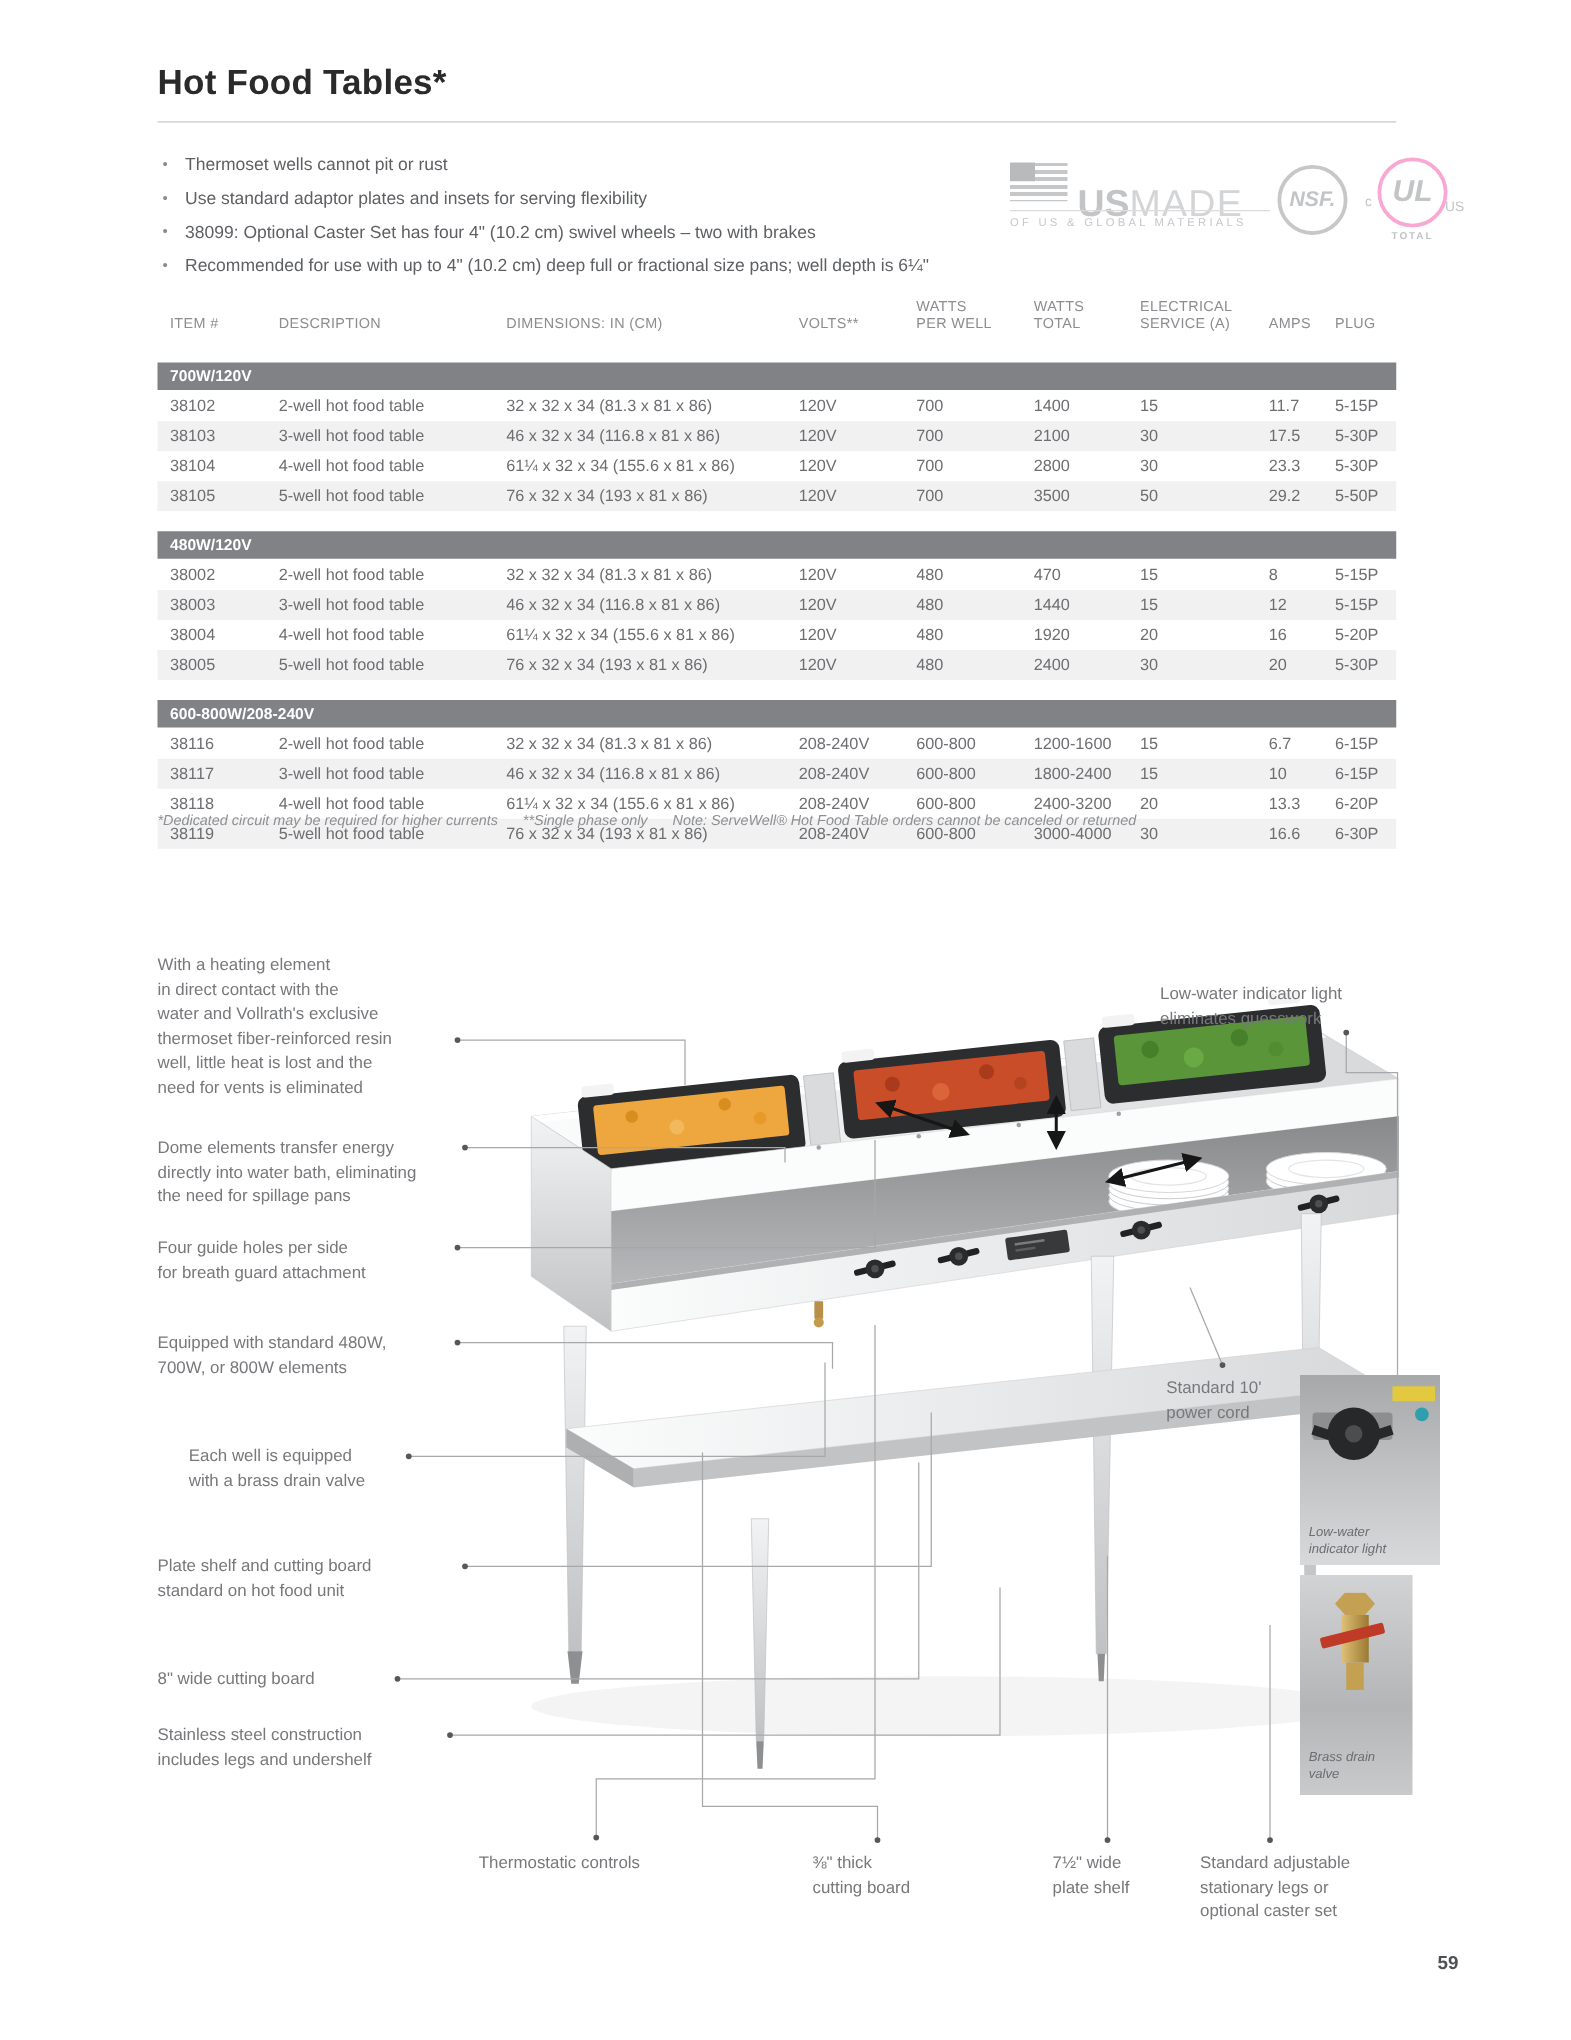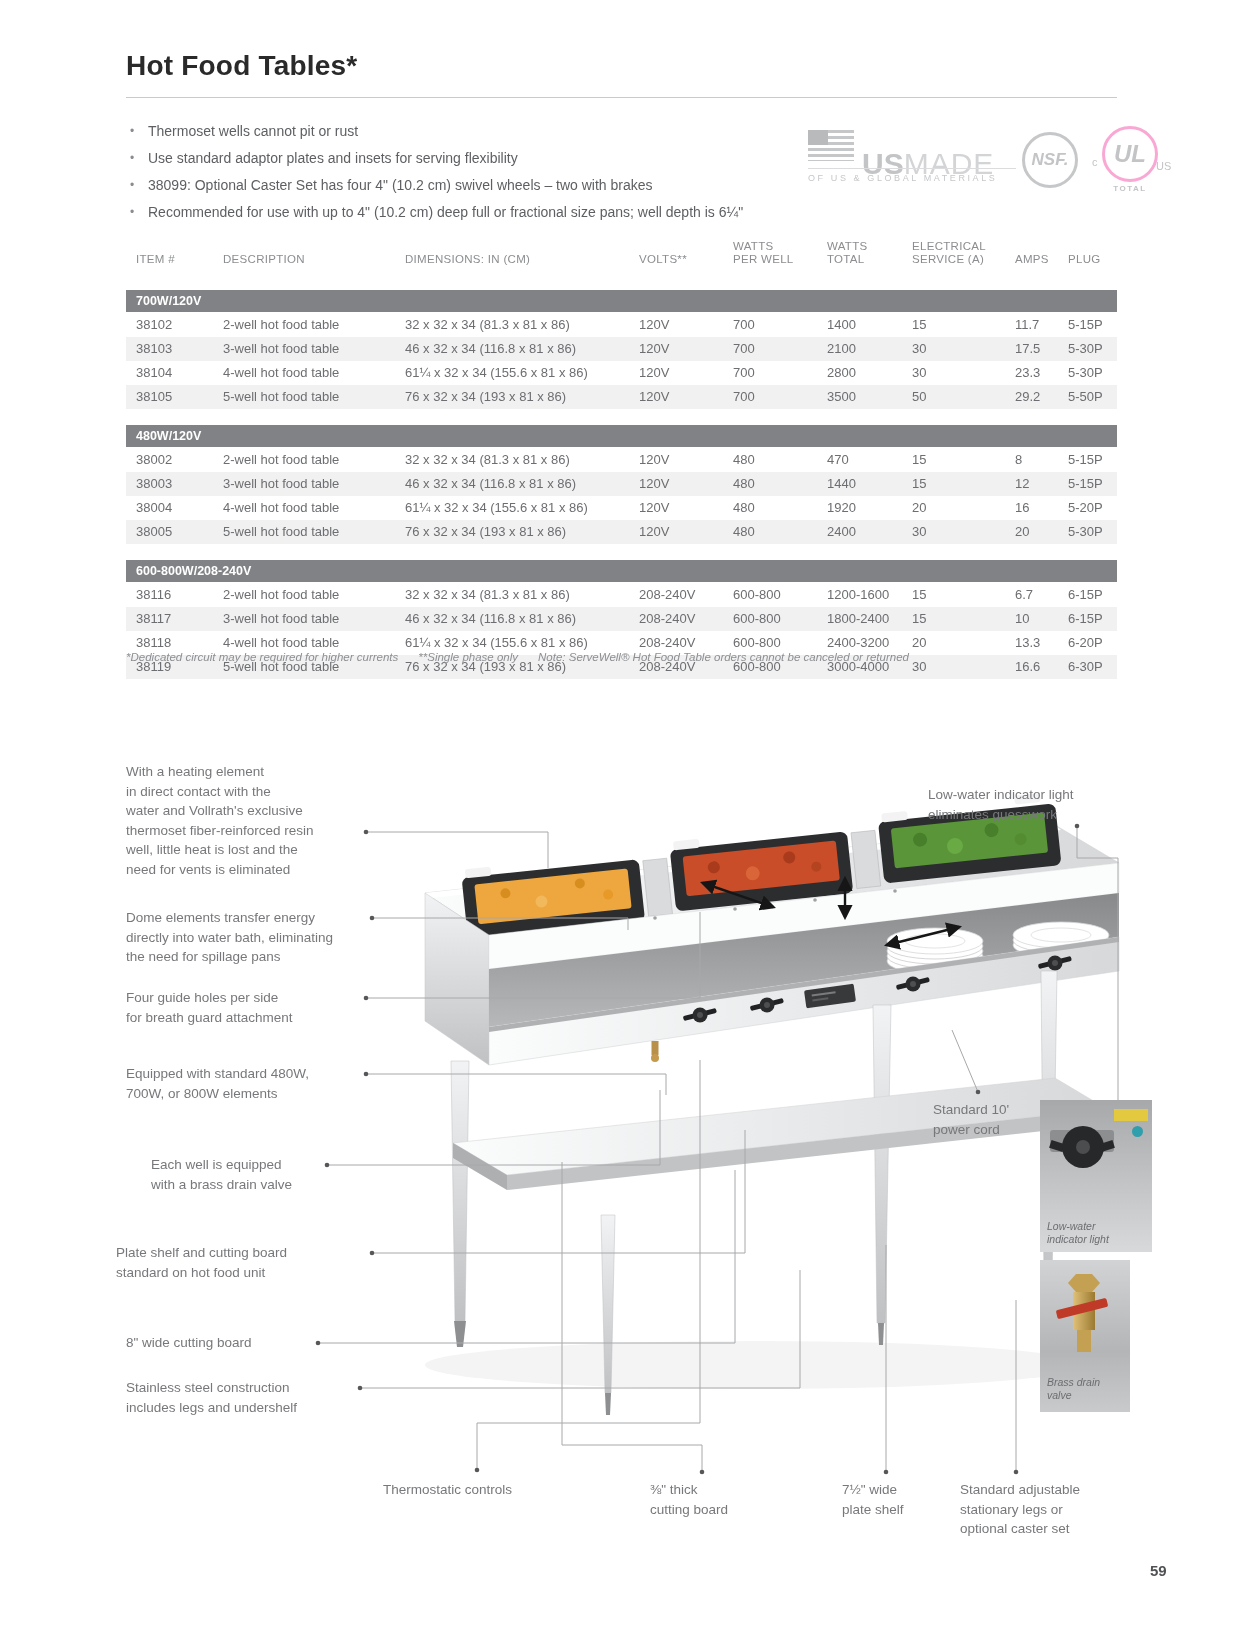--- a/index.html
+++ b/index.html
@@ -43,30 +43,30 @@
   .trow{height:24px;line-height:24px;}
   .trow.alt{background:#f1f1f2;}
   .td{font-size:13px;color:#6d6e71;overflow:hidden;}
   .footnote{position:absolute;left:126px;top:651px;font-size:11.5px;font-style:italic;color:#8d8f92;}
   .footnote span{margin-right:20px;}
 
   
   .callout{position:absolute;font-size:13.5px;line-height:19.5px;color:#77787b;white-space:pre-line;}
   .cap{position:absolute;font-size:10.5px;line-height:13px;font-style:italic;color:#6b6d70;white-space:pre-line;}
   .lc0{left:126px;top:762px;} .lc1{left:126px;top:908px;} .lc2{left:126px;top:988px;}
-  .lc3{left:126px;top:1064px;} .lc4{left:126px;top:1155px;margin-left:25px;} .lc5{left:116px;top:1243px;}
+  .lc3{left:126px;top:1064px;} .lc4{left:126px;top:1155px;margin-left:25px;} .lc5{left:126px;top:1243px;}
   .lc6{left:126px;top:1333px;} .lc7{left:126px;top:1378px;}
   .rc0{left:928px;top:785px;} .rc1{left:933px;top:1100px;}
   .bc0{left:383px;top:1480px;} .bc1{left:650px;top:1480px;} .bc2{left:842px;top:1480px;} .bc3{left:960px;top:1480px;}
 
   
   .inset{position:absolute;overflow:hidden;}
   .inset1{left:1040px;top:1100px;width:112px;height:152px;
           background:linear-gradient(180deg,#a7a8aa 0%,#c3c4c6 55%,#d8d9db 100%);}
-  .inset2{left:1040px;top:1260px;width:90px;height:152px;
+  .inset2{left:1040px;top:1260px;width:90px;height:176px;
           background:linear-gradient(180deg,#d2d3d5 0%,#b4b5b7 60%,#c9cacc 100%);}
   .tag{position:absolute;right:4px;top:9px;width:34px;height:12px;background:#e3c93f;}
   .teal{position:absolute;right:9px;top:26px;width:11px;height:11px;border-radius:50%;background:#2f9fae;}
   .knob-plate{position:absolute;left:10px;top:30px;width:64px;height:22px;background:#8d8e90;border-radius:3px;}
   .knob{position:absolute;left:22px;top:26px;width:42px;height:42px;border-radius:50%;background:#27282a;}
   .knob-in{position:absolute;left:36px;top:40px;width:14px;height:14px;border-radius:50%;background:#4c4d4f;}
   .wing{position:absolute;top:42px;width:14px;height:8px;background:#27282a;}
   .wingL{left:10px;transform:rotate(18deg);} .wingR{left:60px;transform:rotate(-18deg);}
   .hexnut{position:absolute;left:28px;top:14px;width:32px;height:18px;background:#c3a052;
           clip-path:polygon(25% 0,75% 0,100% 50%,75% 100%,25% 100%,0 50%);}

